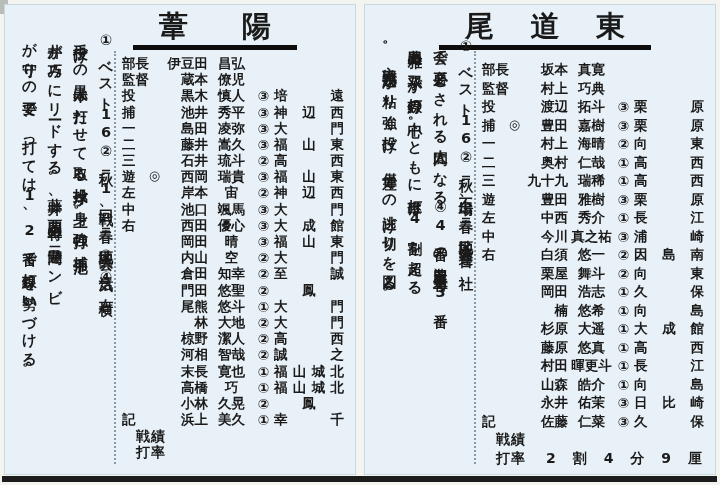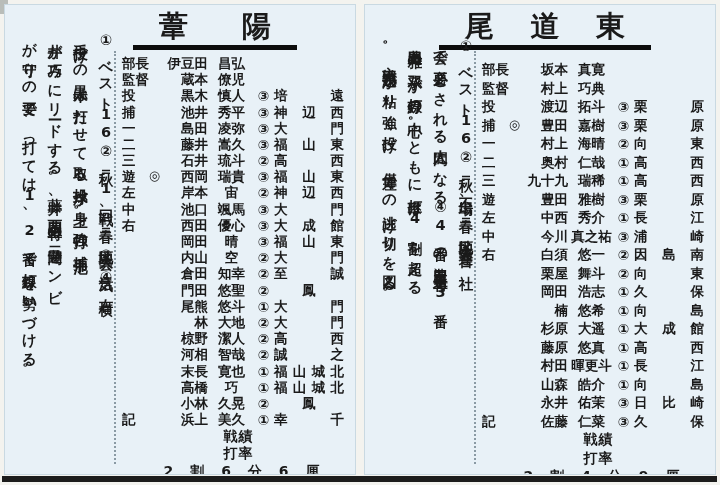--- a/index.html
+++ b/index.html
@@ -65,21 +65,21 @@
   .posmark{display:flex;justify-content:space-between;width:38px;flex:none;}
   .pos{letter-spacing:0;}
   .mark{font-size:13px;}
   .sei{width:46px;flex:none;text-align:right;margin-left:2px;}
   .mei{width:47px;flex:none;text-align:center;}
   .grade{width:17px;flex:none;text-align:center;font-size:14px;}
   .school{width:70px;flex:none;margin-left:2px;text-align:justify;text-align-last:justify;}
   .school.center{text-align:center;text-align-last:center;}
 
   
-  .stat{display:flex;align-items:center;font-weight:700;font-size:14px;flex-direction:column;}
+  .stat{display:flex;align-items:center;font-weight:700;font-size:14px;}
   .p0 .stat{height:16.6px;}
   .p1 .stat{height:19px;}
   .stat-label{margin-left:14px;width:44px;flex:none;letter-spacing:1px;}
   .stat-value{width:156px;flex:none;margin-left:6px;text-align:justify;text-align-last:justify;}
 </style>
 </head>
 <body>
 
 <div class="sheet">
   <div class="scan-artifact"></div>
@@ -329,21 +329,20 @@
           <span class="sei">浜上</span>
           <span class="mei">美久</span>
           <span class="grade">①</span>
           <span class="school">幸千</span>
         </div>
         <div class="stat">
           <span class="stat-label">戦績</span>
         </div>
         <div class="stat">
           <span class="stat-label">打率</span>
-          <span class="stat-value">2割6分6厘</span>
         </div>
       </div>
   </div>
 
   <div class="panel p1">
     <div class="titlebar">
       <div class="title-underline">
         <div class="title-inner">
             <span>尾</span>
             <span>道</span>

